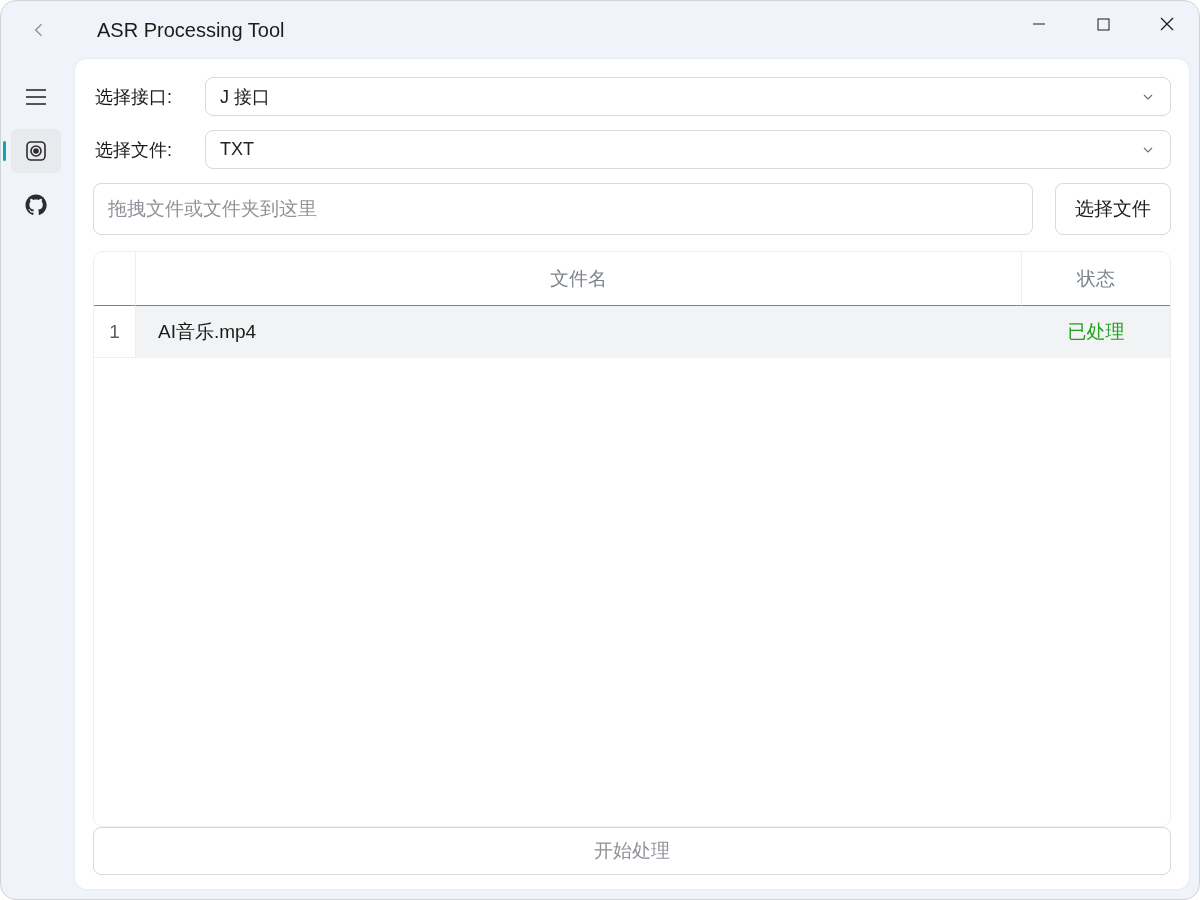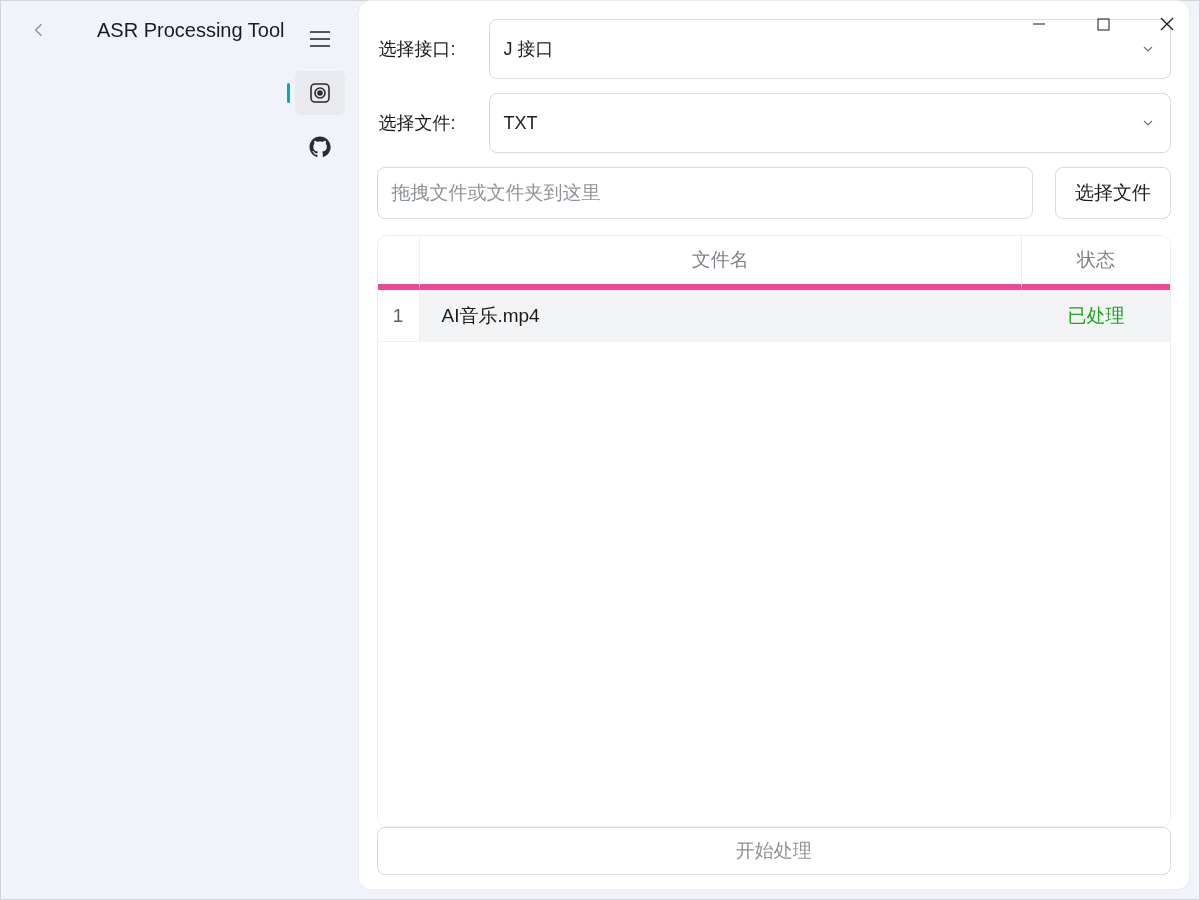--- a/index.html
+++ b/index.html
@@ -3,22 +3,22 @@
 <meta charset="utf-8">
 <style>
   * { box-sizing: border-box; margin: 0; padding: 0; }
   html, body { width: 1200px; height: 900px; overflow: hidden; font-family: "Segoe UI", "Microsoft YaHei", sans-serif; }
   body { background: #ffffff; }
 
   .window {
     width: 1200px; height: 900px;
     background: #f0f4fa;
     border: 1px solid #d0d4d8;
-    border-radius: 0;
-    display: flex; flex-direction: row;
+    border-radius: 16px;
+    display: flex; flex-direction: column;
     position: relative;
   }
 
   
   .titlebar {
     height: 58px;
     display: flex; align-items: center;
     padding-left: 18px;
   }
   .back-btn {
@@ -82,21 +82,21 @@
   .form-row {
     display: flex; align-items: center;
     margin-bottom: 14px;
   }
   .form-label {
     width: 112px;
     font-size: 18px; color: #1b1b1b;
     padding-left: 2px;
   }
   .select {
-    flex: 1; height: 60px;
+    flex: 1; height: 39px;
     border: 1px solid #d7dade;
     border-radius: 8px;
     display: flex; align-items: center; justify-content: space-between;
     padding: 0 14px;
     font-size: 18px; color: #222;
     background: #fff;
   }
   .chev { color: #6b7280; }
 
   .drop-row {
@@ -132,21 +132,21 @@
   }
   .thead {
     display: flex;
     height: 54px;
     background: #fff;
   }
   .th {
     display: flex; align-items: center; justify-content: center;
     font-size: 19px; color: #7d838a;
     border-right: 1px solid #eceff2;
-    border-bottom: 6px solid #ec4899;
+    border-bottom: 1px solid #ec4899;
   }
   .th:last-child { border-right: none; }
   .col-idx  { width: 42px; }
   .col-name { flex: 1; }
   .col-stat { width: 148px; }
   .tbody { flex: 1; background: #fff; }
   .trow {
     display: flex; height: 52px;
     background: #f1f3f5;
     align-items: stretch;

